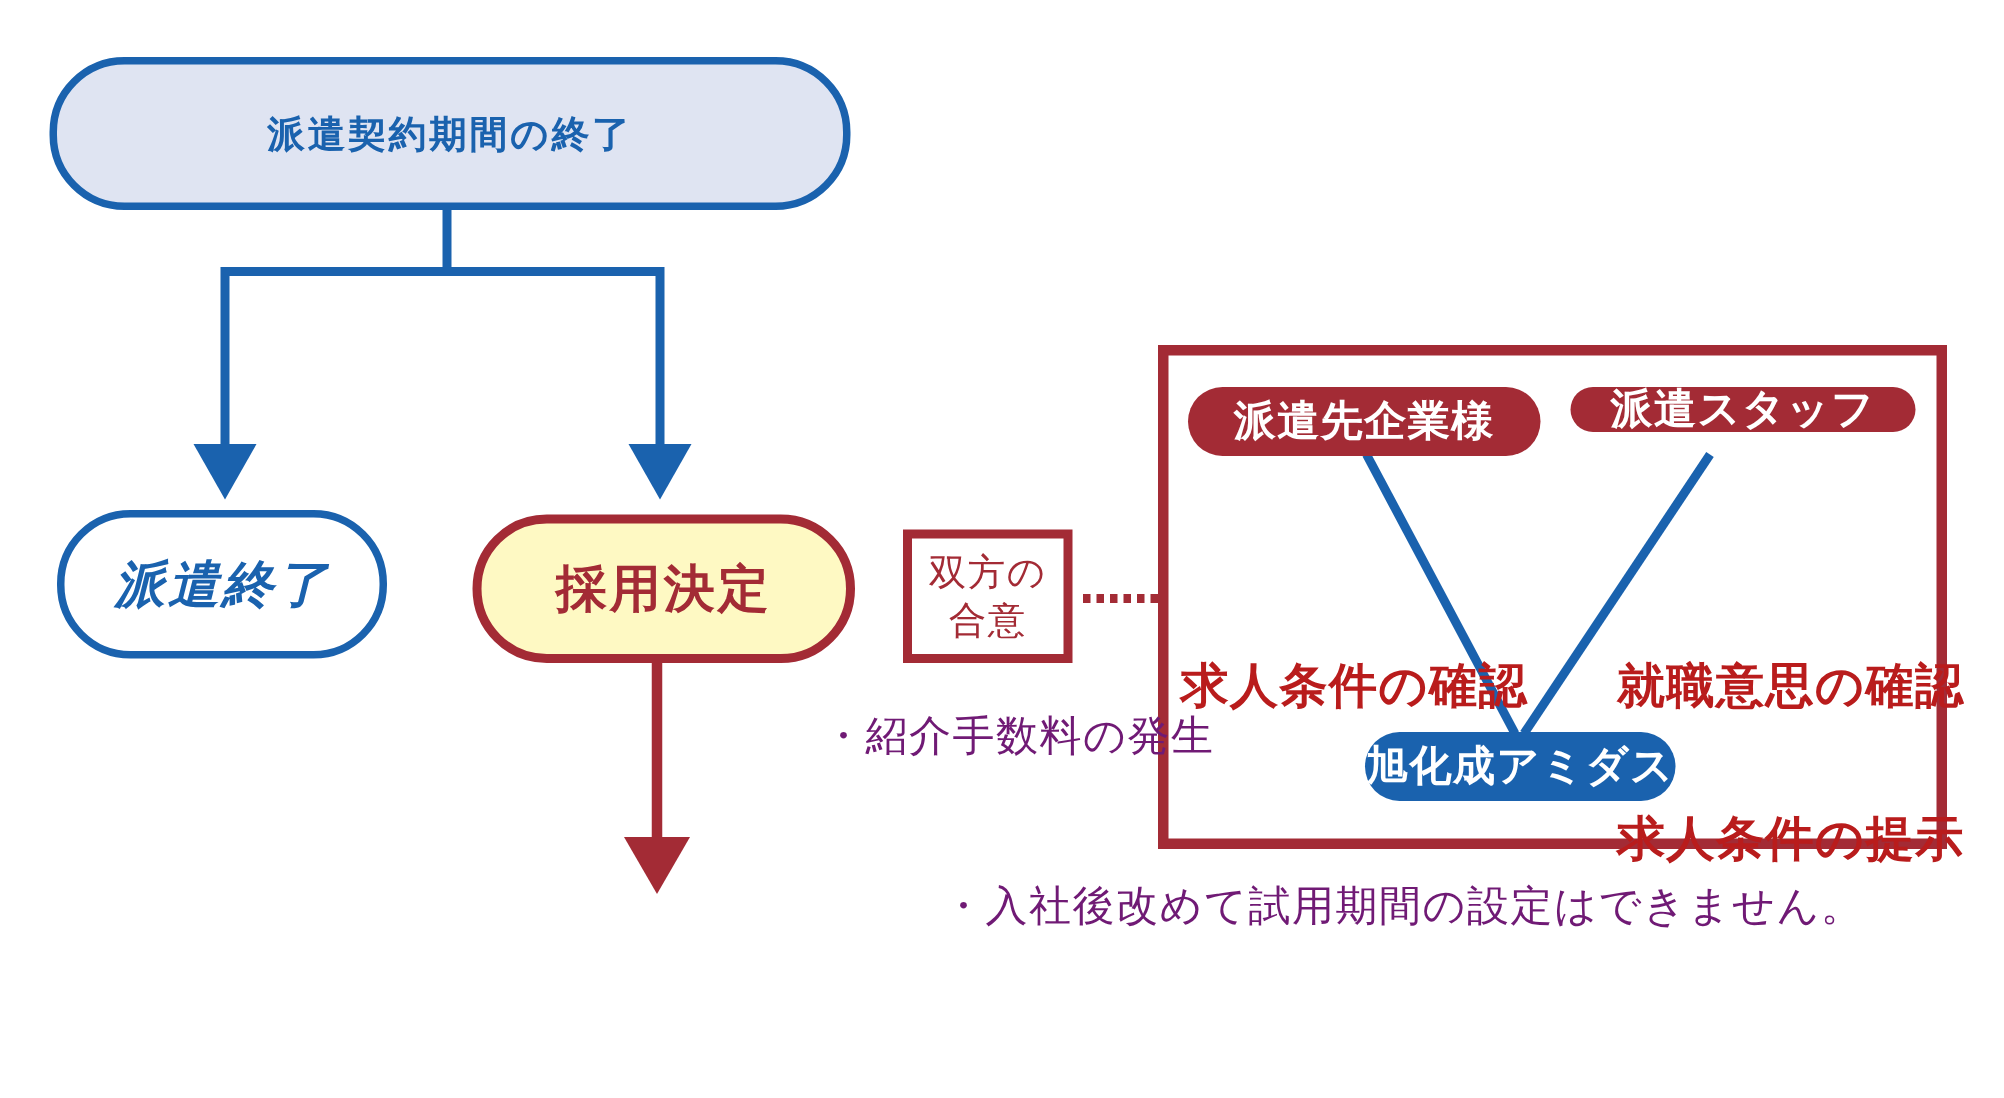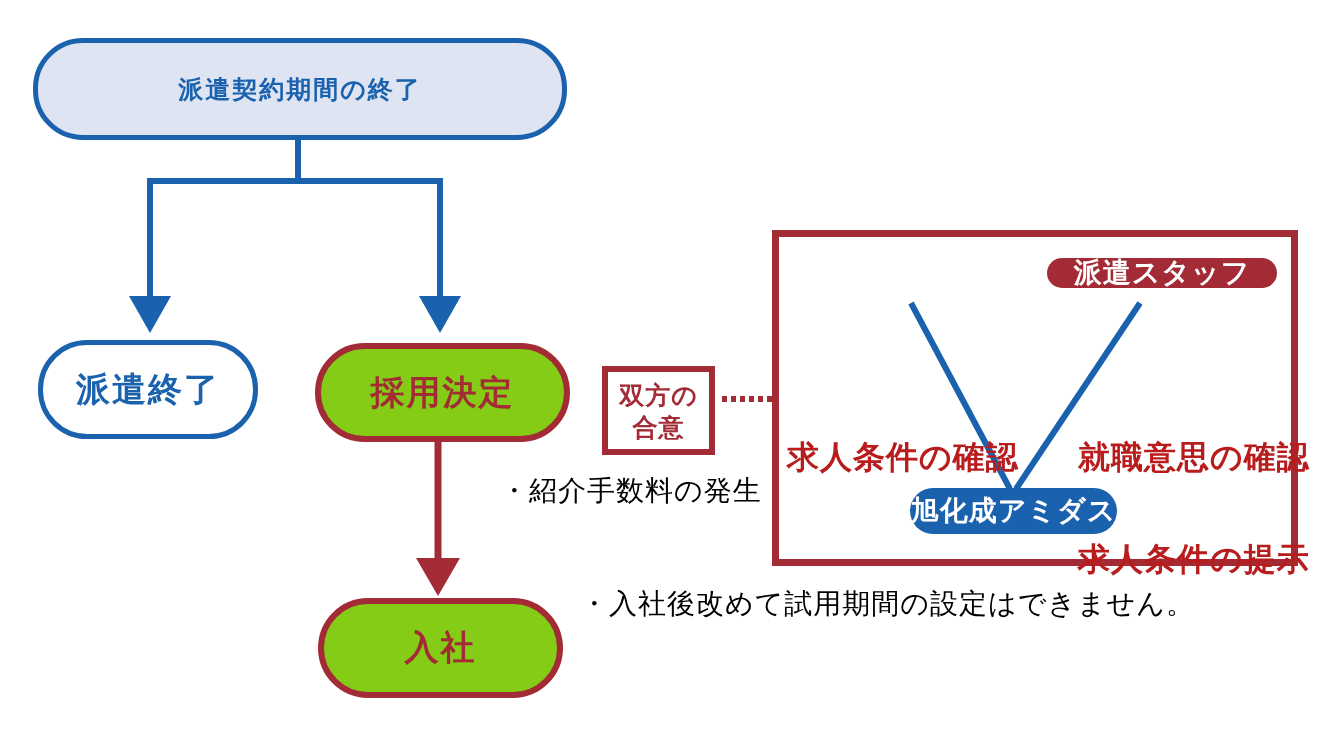--- a/index.html
+++ b/index.html
@@ -37,21 +37,21 @@
     color: #1a62ae;
     border-radius: 50px;
   }
   .node-blue-outline {
     background: #ffffff;
     border: 5px solid #1a62ae;
     color: #1a62ae;
     border-radius: 49px;
   }
   .node-red-filled {
-    background: #84cc16;
+    background: #fef9c3;
     border: 6px solid #a32b35;
     color: #a32b35;
     border-radius: 50px;
   }
   .pill {
     position: absolute;
     display: flex;
     align-items: center;
     justify-content: center;
     box-sizing: border-box;
@@ -68,47 +68,47 @@
     box-sizing: border-box;
     border: 7px solid #a32b35;
     background: transparent;
   }
   .agree-box {
     position: absolute;
     box-sizing: border-box;
     border: 6px solid #a32b35;
     background: #ffffff;
     color: #a32b35;
-    font-weight: bold;
+    font-weight: normal;
     font-size: 25px;
     line-height: 32px;
     display: flex;
     flex-direction: column;
     align-items: center;
     justify-content: center;
     text-align: center;
     letter-spacing: 1px;
-    margin-top: 13px;
   }
   .side-note {
     position: absolute;
     color: #b91c1c;
     font-weight: bold;
     font-size: 32px;
     line-height: 34px;
     letter-spacing: 1px;
     white-space: pre;
   }
   .serif-note {
     position: absolute;
-    color: #000000;
+    color: #701a75;
     font-family: Liberation Serif, serif;
     font-size: 28px;
     letter-spacing: 1px;
     white-space: nowrap;
+    margin-left: 48px;
   }
 </style>
 </head>
 <body>
 
 <div id="stage">
 
   <svg class="overlay">
 
     <path d="M298,140 L298,181" stroke="#1a62ae" stroke-width="6" fill="none"></path>
@@ -124,39 +124,39 @@
     <path d="M722,399 L772,399" stroke="#a32b35" stroke-width="6" stroke-dasharray="5 4" fill="none"></path>
 
     <path d="M911,303 L1010,489" stroke="#1a62ae" stroke-width="6" fill="none"></path>
     <path d="M1140,303 L1016,489" stroke="#1a62ae" stroke-width="6" fill="none"></path>
   </svg>
 
   <div class="node node-blue-filled" style="left:33px; top:38px; width:534px; height:102px; font-size:25px;">
     <span>派遣契約期間の終了</span>
   </div>
 
-  <div class="node node-blue-outline" style="left:38px; top:340px; width:220px; height:99px; font-size:34px;">
+  <div class="node node-blue-outline" style="left:38px; top:340px; width:220px; height:99px; font-size:34px;font-style:italic;">
     <span>派遣終了</span>
   </div>
 
   <div class="node node-red-filled" style="left:315px; top:343px; width:255px; height:99px; font-size:34px;">
     <span>採用決定</span>
   </div>
 
-  <div class="node node-red-filled" style="left:318px; top:598px; width:245px; height:100px; font-size:34px;">
-    <span>入社</span>
-  </div>
 
   <div class="agree-box" style="left:602px; top:353px; width:113px; height:89px;">
     <span>双方の</span>
     <span>合意</span>
   </div>
 
   <div class="panel-frame" style="left:772px; top:230px; width:526px; height:336px;"></div>
 
+  <div class="pill pill-red" style="left:792px; top:258px; width:235px; height:46px;">
+    <span>派遣先企業様</span>
+  </div>
 
   <div class="pill pill-red" style="left:1047px; top:258px; width:230px; height:30px;">
     <span>派遣スタッフ</span>
   </div>
 
   <div class="pill pill-blue" style="left:910px; top:488px; width:207px; height:46px;">
     <span>旭化成アミダス</span>
   </div>
 
   <div class="side-note" style="left:787px; top:372px;">

